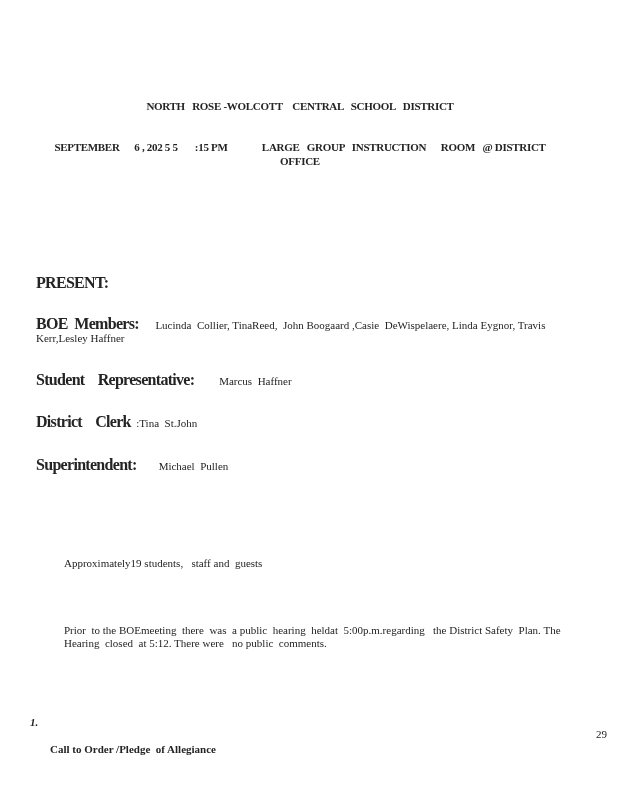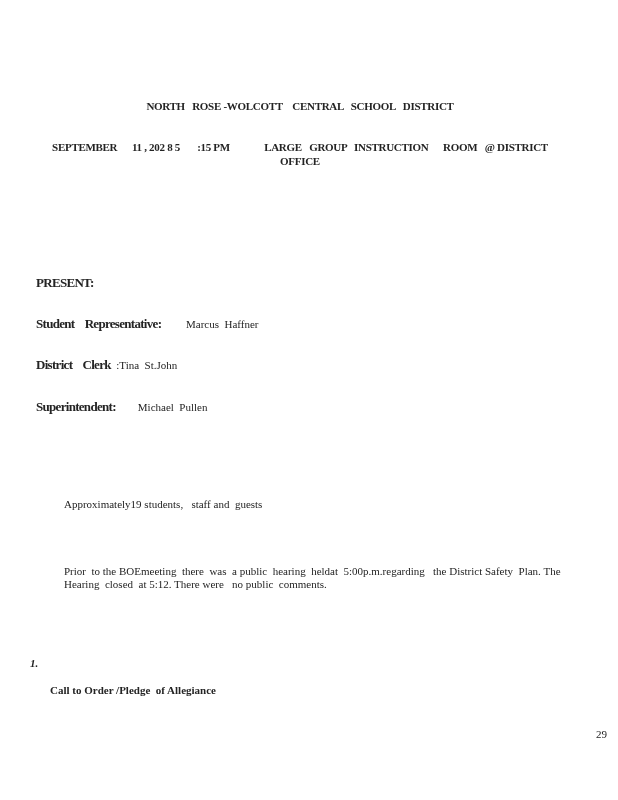--- a/index.html
+++ b/index.html
@@ -9,41 +9,42 @@
     font-size:11px; line-height:13.5px; color:#242424;
     overflow:hidden;
   }
   .page {
     position:relative; width:618px; height:800px;
     padding:0 54px 0 36px; box-sizing:border-box;
     white-space:pre-wrap;
   }
   .hdr { margin-top:31px; text-align:center; font-weight:bold; letter-spacing:-0.3px; }
   .hdr div { line-height:14px; }
-  .cl { font-weight:bold; letter-spacing:-0.7px; font-size:13px; }
+  .cl { font-weight:bold; letter-spacing:-0.7px; font-size:16px; }
   .hi { font-weight:bold; }
   .block { margin-top:13px;margin-left:28px; }
   .present { margin-top:14px; }
   .sec { margin-top:25px; margin-left:-6px; display:flex; }
   .sec .num { width:20px; flex:0 0 20px; font-weight:bold; font-style:italic; }
   .sec .sectext { flex:1; }
   .pageno { position:absolute; left:596px; top:728px; }
 </style>
 </head>
 <body>
 
 <div class="page">
 
   <div class="hdr">
     <div>NORTH   ROSE -WOLCOTT    CENTRAL   SCHOOL   DISTRICT</div>
-    <div>SEPTEMBER      11 , 202 8 5       :15 PM              LARGE   GROUP   INSTRUCTION      ROOM   @ DISTRICT     OFFICE</div>
+    <div>SEPTEMBER      6 , 202 5 5       :15 PM              LARGE   GROUP   INSTRUCTION      ROOM   @ DISTRICT     OFFICE</div>
   </div>
 
   <div class="present">
     <div class="cl">PRESENT:</div>
+    <div><span class="cl">BOE  Members:</span><span>      Lucinda  Collier, TinaReed,  John Boogaard ,Casie  DeWispelaere, Linda Eygnor, Travis  Kerr,Lesley Haffner</span></div>
     <div><span class="cl">Student    Representative:</span><span>         Marcus  Haffner</span></div>
     <div><span class="cl">District    Clerk</span><span>  :Tina  St.John</span></div>
     <div><span class="cl">Superintendent:</span><span>        Michael  Pullen</span></div>
   </div>
 
   <div class="block" style="margin-top:16px;">Approximately19 students,   staff and  guests</div>
 
   <div class="block">Prior  to the BOEmeeting  there  was  a public  hearing  heldat  5:00p.m.regarding   the District Safety  Plan. The Hearing  closed  at 5:12. There were   no public  comments.</div>
 
   <div class="sec">

